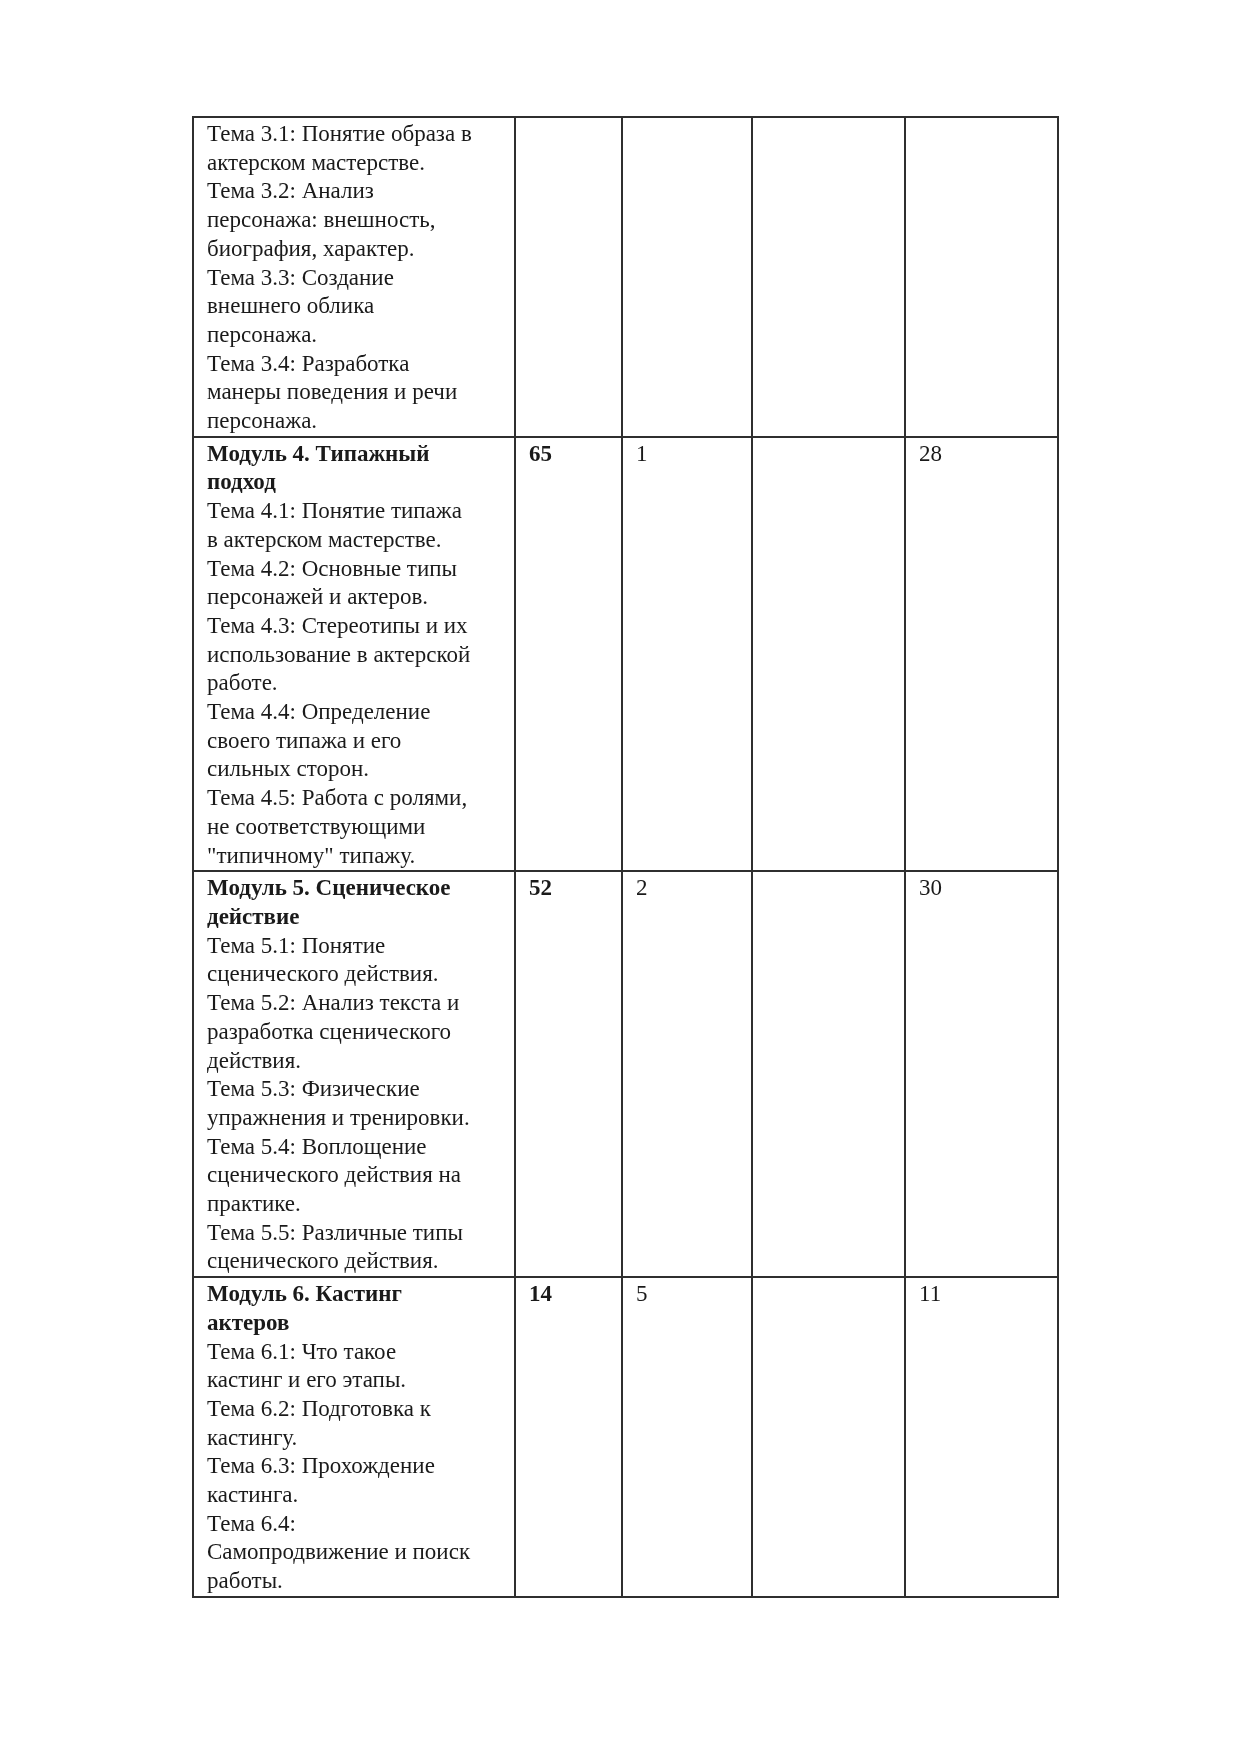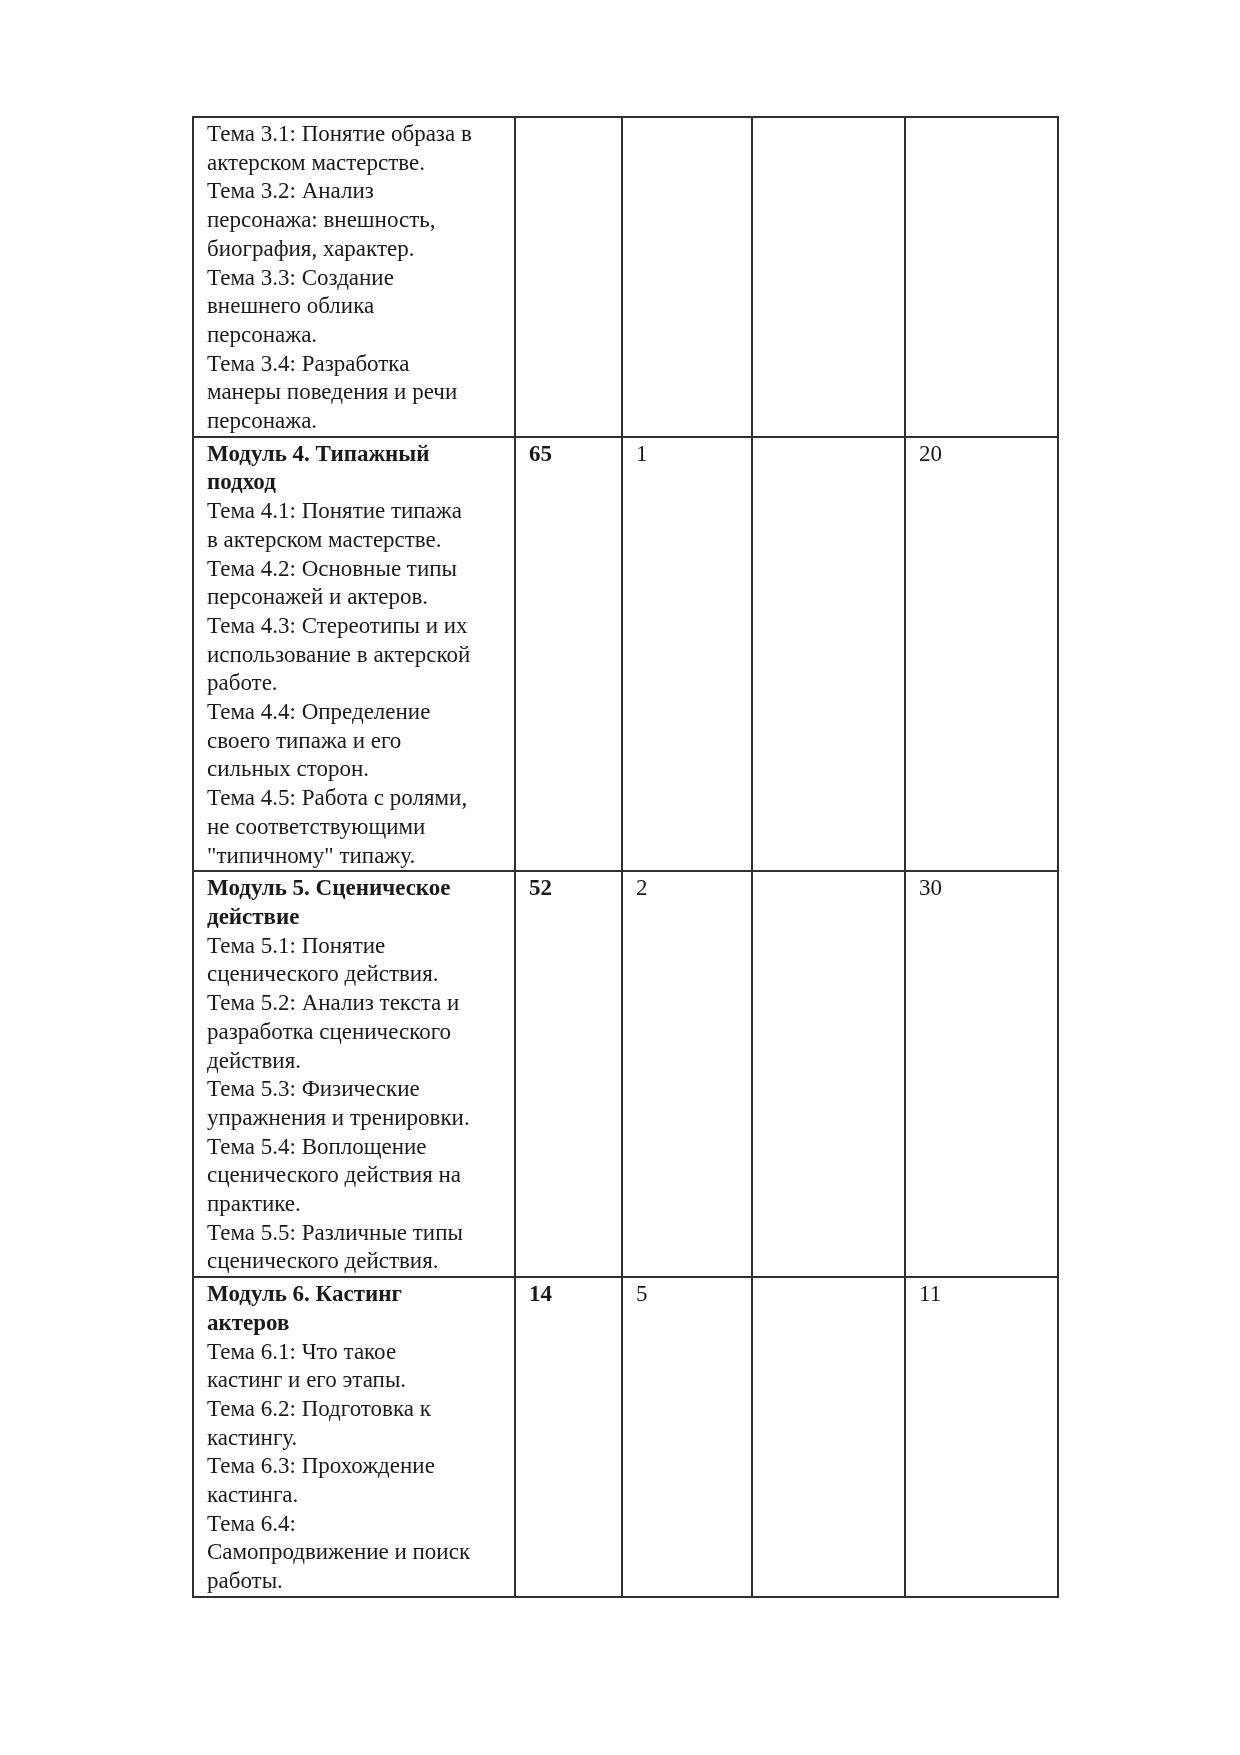--- a/index.html
+++ b/index.html
@@ -104,21 +104,21 @@
 Тема 4.4: Определение
 своего типажа и его
 сильных сторон.
 Тема 4.5: Работа с ролями,
 не соответствующими
 "типичному" типажу.</div>
         </td>
         <td><span class="hours-total hours-value">65</span></td>
         <td><span class="hours-value">1</span></td>
         <td><span class="hours-value"></span></td>
-        <td><span class="hours-value">20</span></td>
+        <td><span class="hours-value">28</span></td>
       </tr>
       <tr class="row-3">
         <td>
           <div class="module-title">Модуль 5. Сценическое
 действие</div>
           <div class="topics-text">Тема 5.1: Понятие
 сценического действия.
 Тема 5.2: Анализ текста и
 разработка сценического
 действия.

